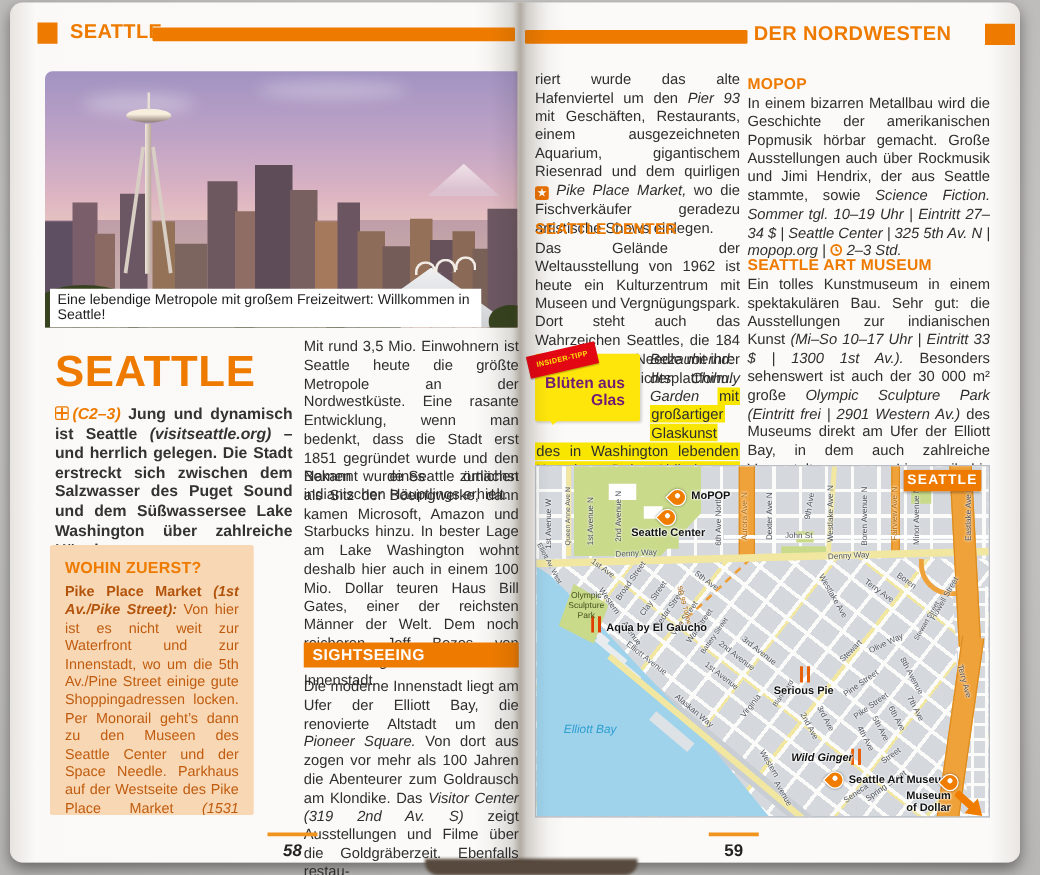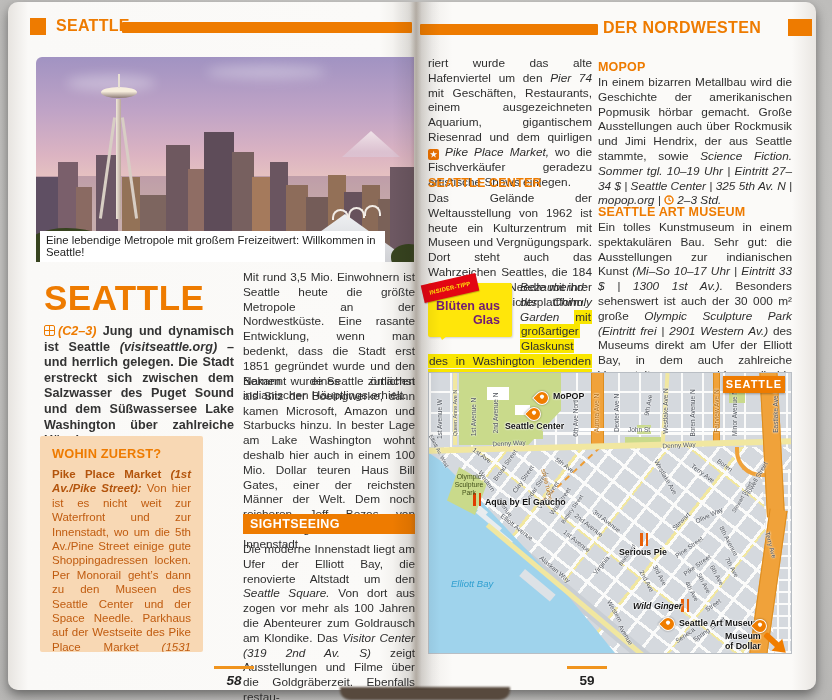--- a/index.html
+++ b/index.html
@@ -201,30 +201,30 @@
   <div class="bt">
     <span class="bd">Pike Place Market </span><span class="bd it">(1st Av./Pike Street):</span><span> Von hier ist es nicht weit zur Waterfront und zur Innenstadt, wo um die 5th Av./Pine Street einige gute Shoppingadressen locken. Per Monorail geht’s dann zu den Museen des Seattle Center und der Space Needle. Parkhaus auf der Westseite des Pike Place Market </span><span class="it">(1531 Western Av.)</span><span> sowie Parkplätze an der Waterfront (auch für Wohnmobile). Metro-Busse und Light Rail fahren zur Pine Street.</span>
   </div>
 </div>
 
 <div class="abs body-col" style="left:243px;top:270px;width:172px;">Mit rund 3,5 Mio. Einwohnern ist Seattle heute die größte Metropole an der Nordwestküste. Eine rasante Entwicklung, wenn man bedenkt, dass die Stadt erst 1851 gegründet wurde und den Namen eines örtlichen indianischen Häuptlings erhielt.</div>
 <div class="abs body-col" style="left:243px;top:374px;width:172px;">Bekannt wurde Seattle zunächst als Sitz der Boeingwerke, dann kamen Microsoft, Amazon und Starbucks hinzu. In bester Lage am Lake Washington wohnt deshalb hier auch in einem 100 Mio. Dollar teuren Haus Bill Gates, einer der reichsten Männer der Welt. Dem noch reicheren Jeff Bezos von Amazon gehört die halbe Innenstadt.</div>
 
 <div class="abs sect-bar" style="left:243px;top:514px;width:165px;">SIGHTSEEING</div>
 <div class="abs body-col" style="left:243px;top:542px;width:172px;">
-  <span>Die moderne Innenstadt liegt am Ufer der Elliott Bay, die renovierte Altstadt um den </span><span class="it">Seattle Square.</span><span> Von dort aus zogen vor mehr als 100 Jahren die Abenteurer zum Goldrausch am Klondike. Das </span><span class="it">Visitor Center (319 2nd Av. S)</span><span> zeigt Ausstellungen und Filme über die Goldgräberzeit. Ebenfalls restau-</span>
+  <span>Die moderne Innenstadt liegt am Ufer der Elliott Bay, die renovierte Altstadt um den </span><span class="it">Pioneer Square.</span><span> Von dort aus zogen vor mehr als 100 Jahren die Abenteurer zum Goldrausch am Klondike. Das </span><span class="it">Visitor Center (319 2nd Av. S)</span><span> zeigt Ausstellungen und Filme über die Goldgräberzeit. Ebenfalls restau-</span>
 </div>
 
 <div class="abs" style="left:212px;top:666px;font-style:italic;">
   <div class="pgrule"></div>
   <div class="pgnum">58</div>
 </div>
 
 <div class="abs body-col" style="left:428px;top:56px;width:164px;">
-  <span>riert wurde das alte Hafenviertel um den </span><span class="it">Pier 74</span><span> mit Geschäften, Restaurants, einem ausgezeichneten Aquarium, gigantischem Riesenrad und dem quirligen </span><span class="star-icon">★</span> <span class="it">Pike Place Market,</span><span> wo die Fischverkäufer geradezu artistische Shows einlegen.</span>
+  <span>riert wurde das alte Hafenviertel um den </span><span class="it">Pier 93</span><span> mit Geschäften, Restaurants, einem ausgezeichneten Aquarium, gigantischem Riesenrad und dem quirligen </span><span class="star-icon">★</span> <span class="it">Pike Place Market,</span><span> wo die Fischverkäufer geradezu artistische Shows einlegen.</span>
 </div>
 
 <div class="abs sub-h" style="left:428px;top:176px;">SEATTLE CENTER</div>
 <div class="abs body-col" style="left:428px;top:191px;width:164px;">Das Gelände der Weltausstellung von 1962 ist heute ein Kulturzentrum mit Museen und Vergnügungspark. Dort steht auch das Wahrzeichen Seattles, die 184 m hohe Space Needle mit ihrer Panorama-Aussichtsplattform.</div>
 <div class="abs body-col" style="left:428px;top:280px;width:164px;">
   <div class="badge">
     <div class="rib">INSIDER-TIPP</div>
     <div class="btx">Blüten aus Glas</div>
   </div>
   <span class="it">Bezaubernd: der Chihuly Garden </span><span class="hl">mit großartiger Glaskunst des in Washington lebenden Künstlers Dale Chihuly am Fuß des Turms.</span>

